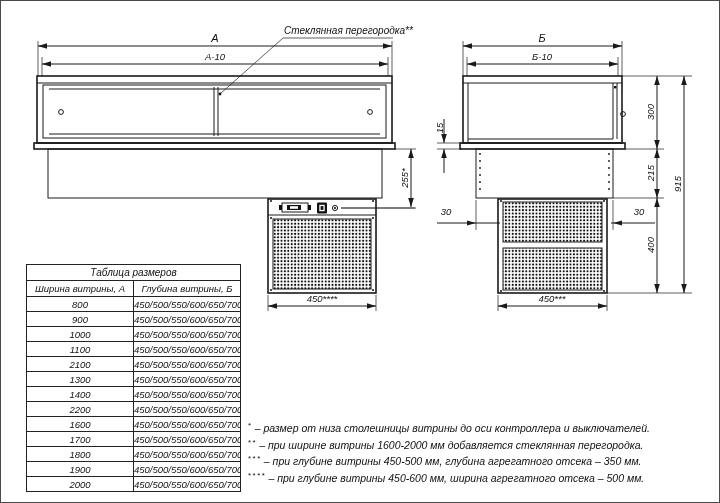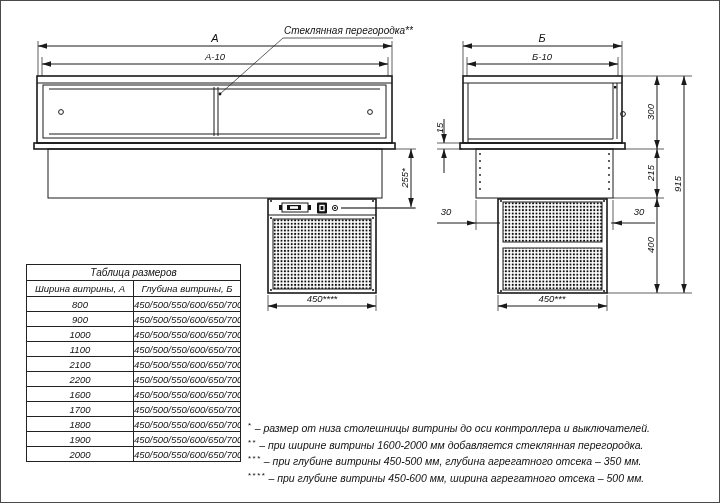--- a/index.html
+++ b/index.html
@@ -198,20 +198,28 @@
         </tr>
       <tr>
           <td>1100</td>
           <td>450/500/550/600/650/700</td>
         </tr>
       <tr>
           <td>2100</td>
           <td>450/500/550/600/650/700</td>
         </tr>
       <tr>
+          <td>1300</td>
+          <td>450/500/550/600/650/700</td>
+        </tr>
+      <tr>
+          <td>1400</td>
+          <td>450/500/550/600/650/700</td>
+        </tr>
+      <tr>
           <td>2200</td>
           <td>450/500/550/600/650/700</td>
         </tr>
       <tr>
           <td>1600</td>
           <td>450/500/550/600/650/700</td>
         </tr>
       <tr>
           <td>1700</td>
           <td>450/500/550/600/650/700</td>

